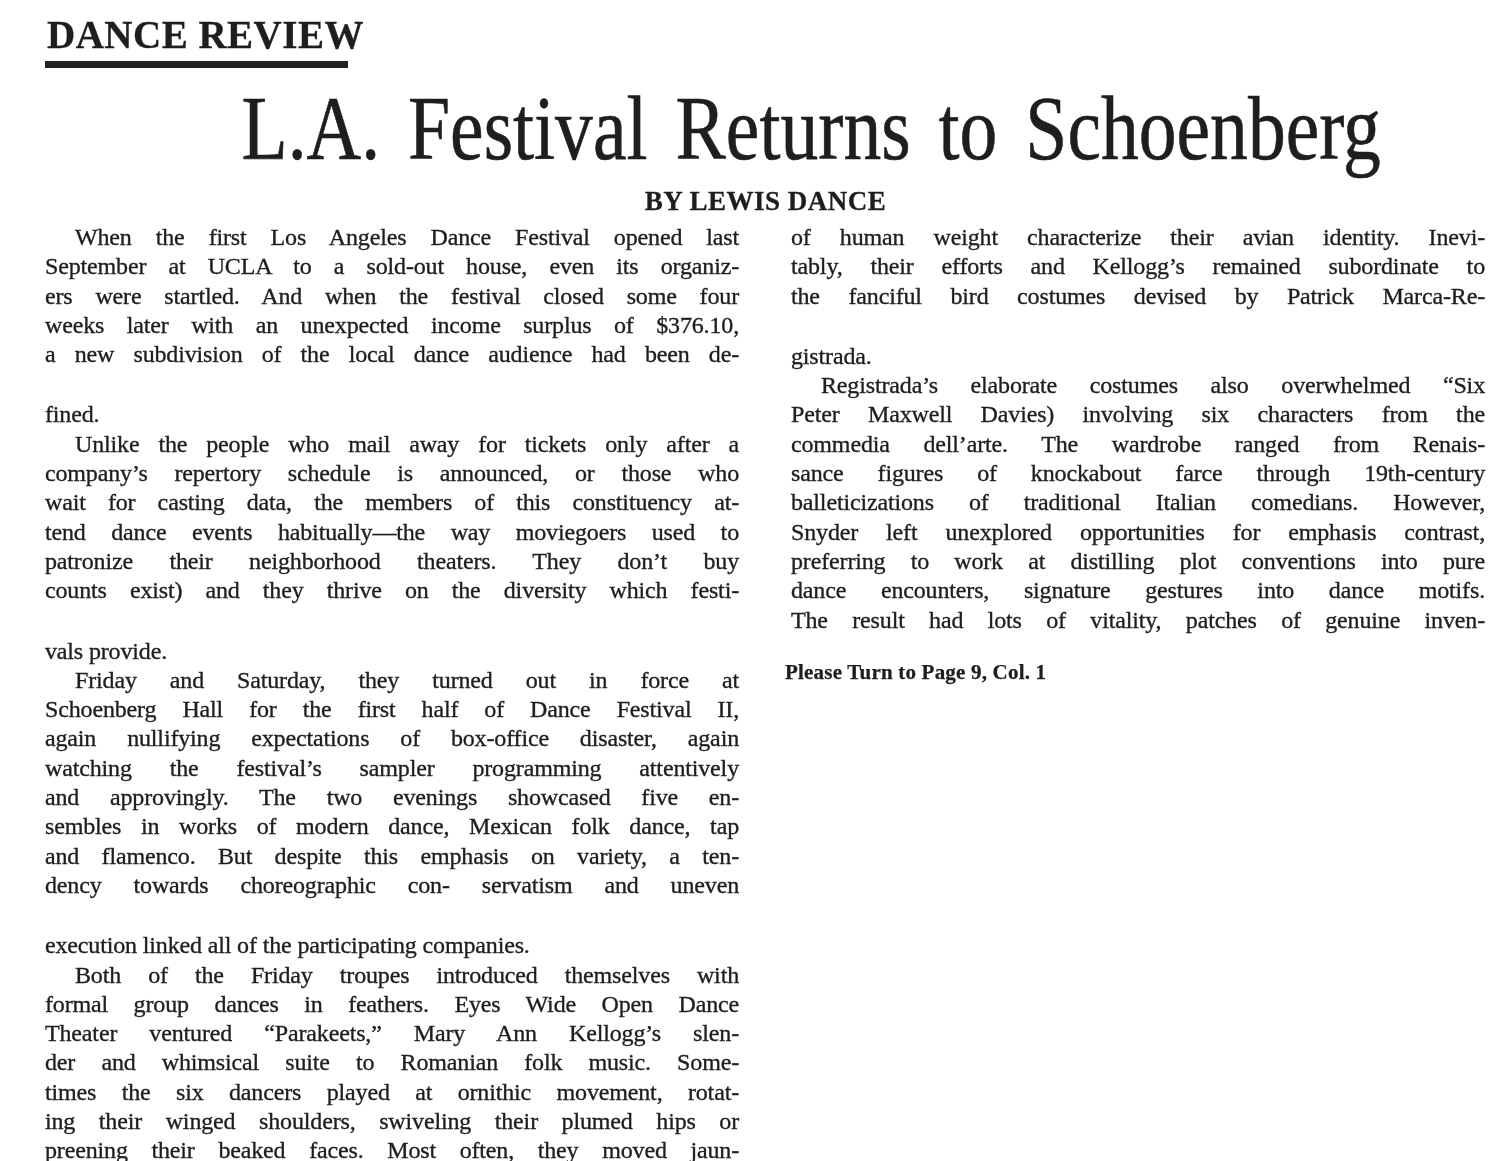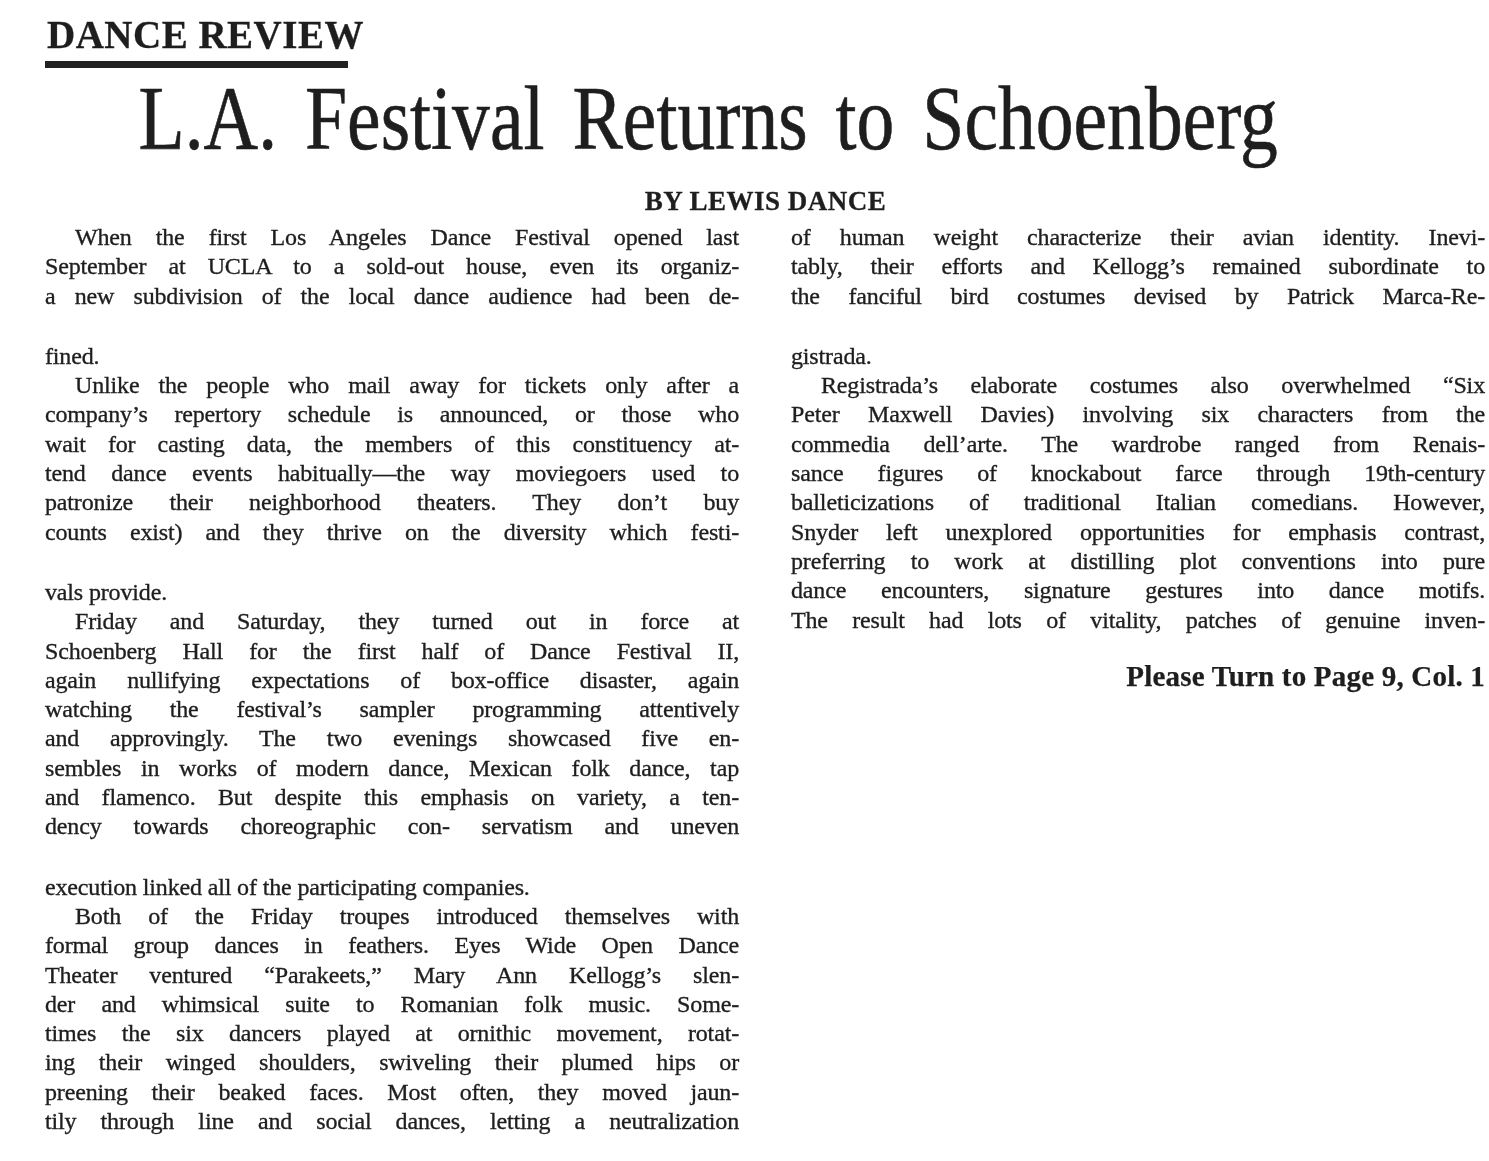--- a/index.html
+++ b/index.html
@@ -35,22 +35,22 @@
     left: 45px;
     top: 61px;
     width: 303px;
     height: 7px;
     background: #222;
   }
   .headline-wrap {
     position: absolute;
     left: 30px;
     right: 0;
-    top: 74px;
-    text-align: left;
+    top: 84px;
+    text-align: right;
   }
   .headline {
     display: inline-block;
     margin: 0;
     font-size: 90px;
     font-weight: normal;
     line-height: 1;
     white-space: nowrap;
     word-spacing: 0.12em;
     letter-spacing: 0px;
@@ -97,42 +97,44 @@
   }
   .line.plast {
     text-align-last: left;
     margin-top: 31px;
   }
   .jump {
     position: absolute;
     left: 785px;
     width: 700px;
     top: 660px;
-    text-align: right;
-    font-size: 29px;
+    text-align: left;
+    font-size: 21px;
     font-weight: bold;
     letter-spacing: 0.2px;
     -webkit-text-stroke: 0.25px var(--ink);
   }
 </style>
 </head>
 <body>
 
 <div class="page">
   <div class="kicker">DANCE REVIEW</div>
   <div class="kicker-rule"></div>
   <div class="headline-wrap">
     <h1 class="headline">L.A. Festival Returns to Schoenberg</h1>
   </div>
   <div class="byline">BY LEWIS DANCE</div>
   <div class="columns">
     <div class="col">
         <div class="para">
           <div class="line first">When the first Los Angeles Dance Festival opened last</div>
           <div class="line">September at UCLA to a sold-out house, even its organiz-</div>
+          <div class="line">ers were startled. And when the festival closed some four</div>
+          <div class="line">weeks later with an unexpected income surplus of $376.10,</div>
           <div class="line">a new subdivision of the local dance audience had been de-</div>
           <div class="line plast">fined.</div>
         </div>
         <div class="para">
           <div class="line first">Unlike the people who mail away for tickets only after a</div>
           <div class="line">company’s repertory schedule is announced, or those who</div>
           <div class="line">wait for casting data, the members of this constituency at-</div>
           <div class="line">tend dance events habitually—the way moviegoers used to</div>
           <div class="line">patronize their neighborhood theaters. They don’t buy</div>
           <div class="line">counts exist) and they thrive on the diversity which festi-</div>

